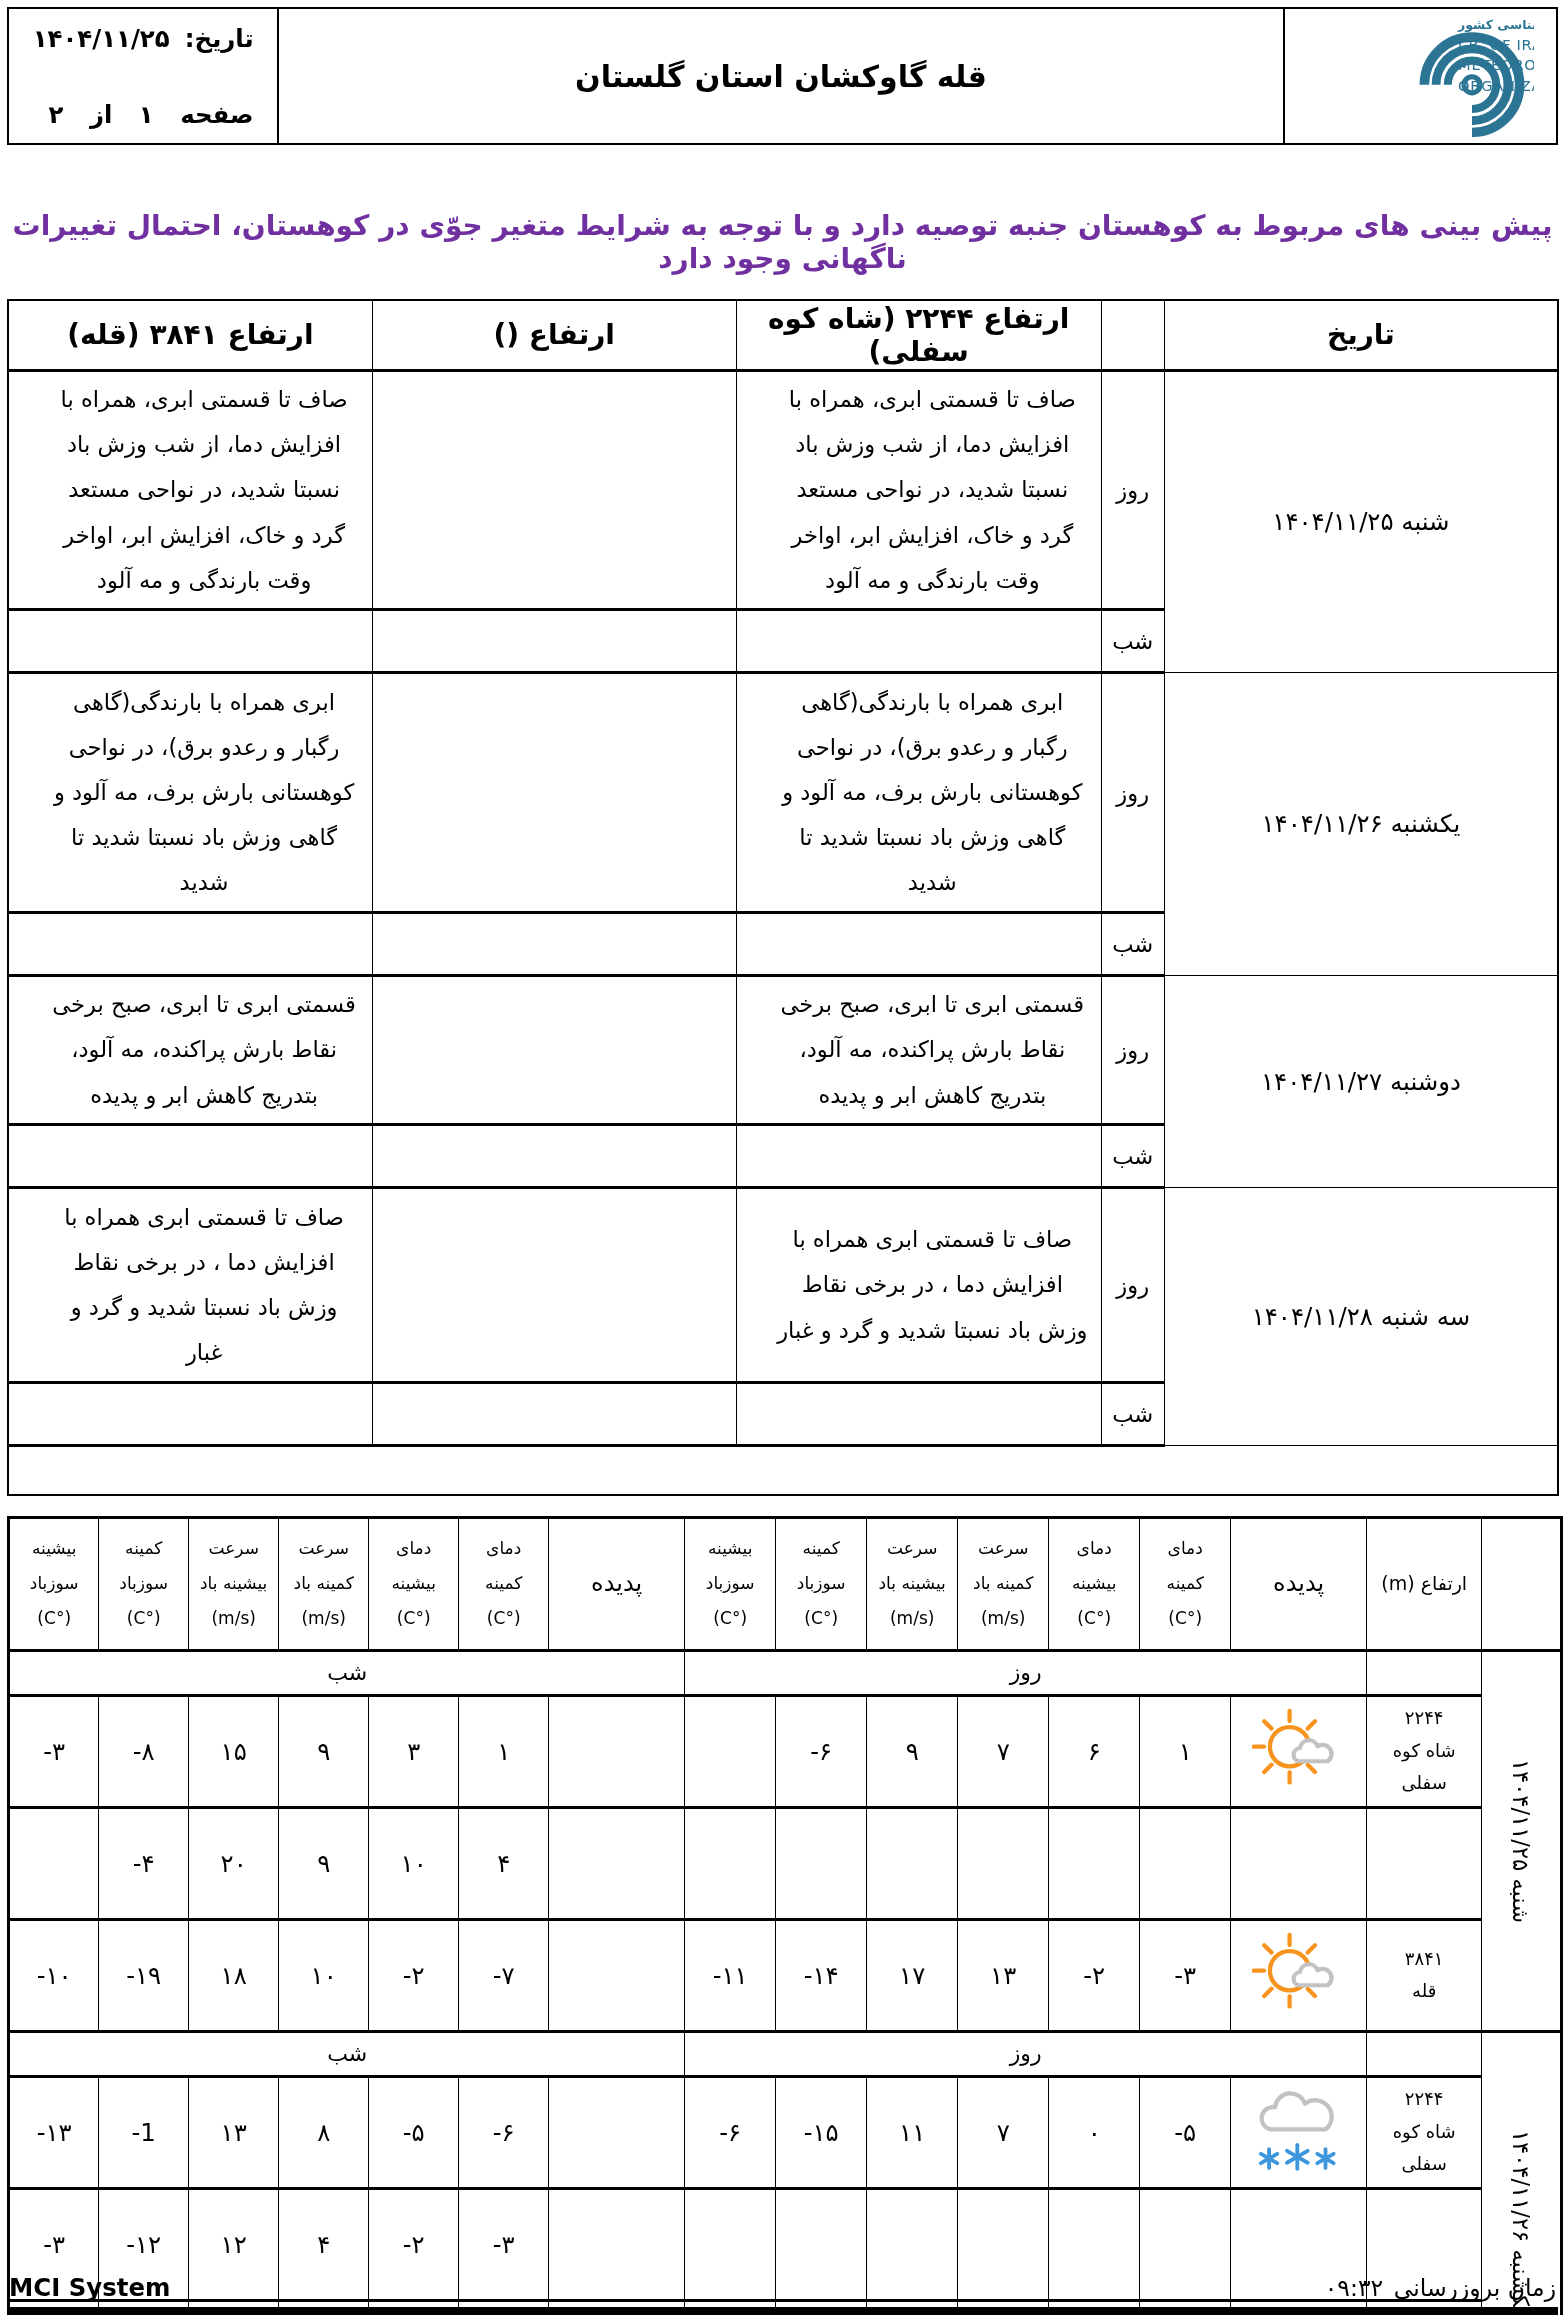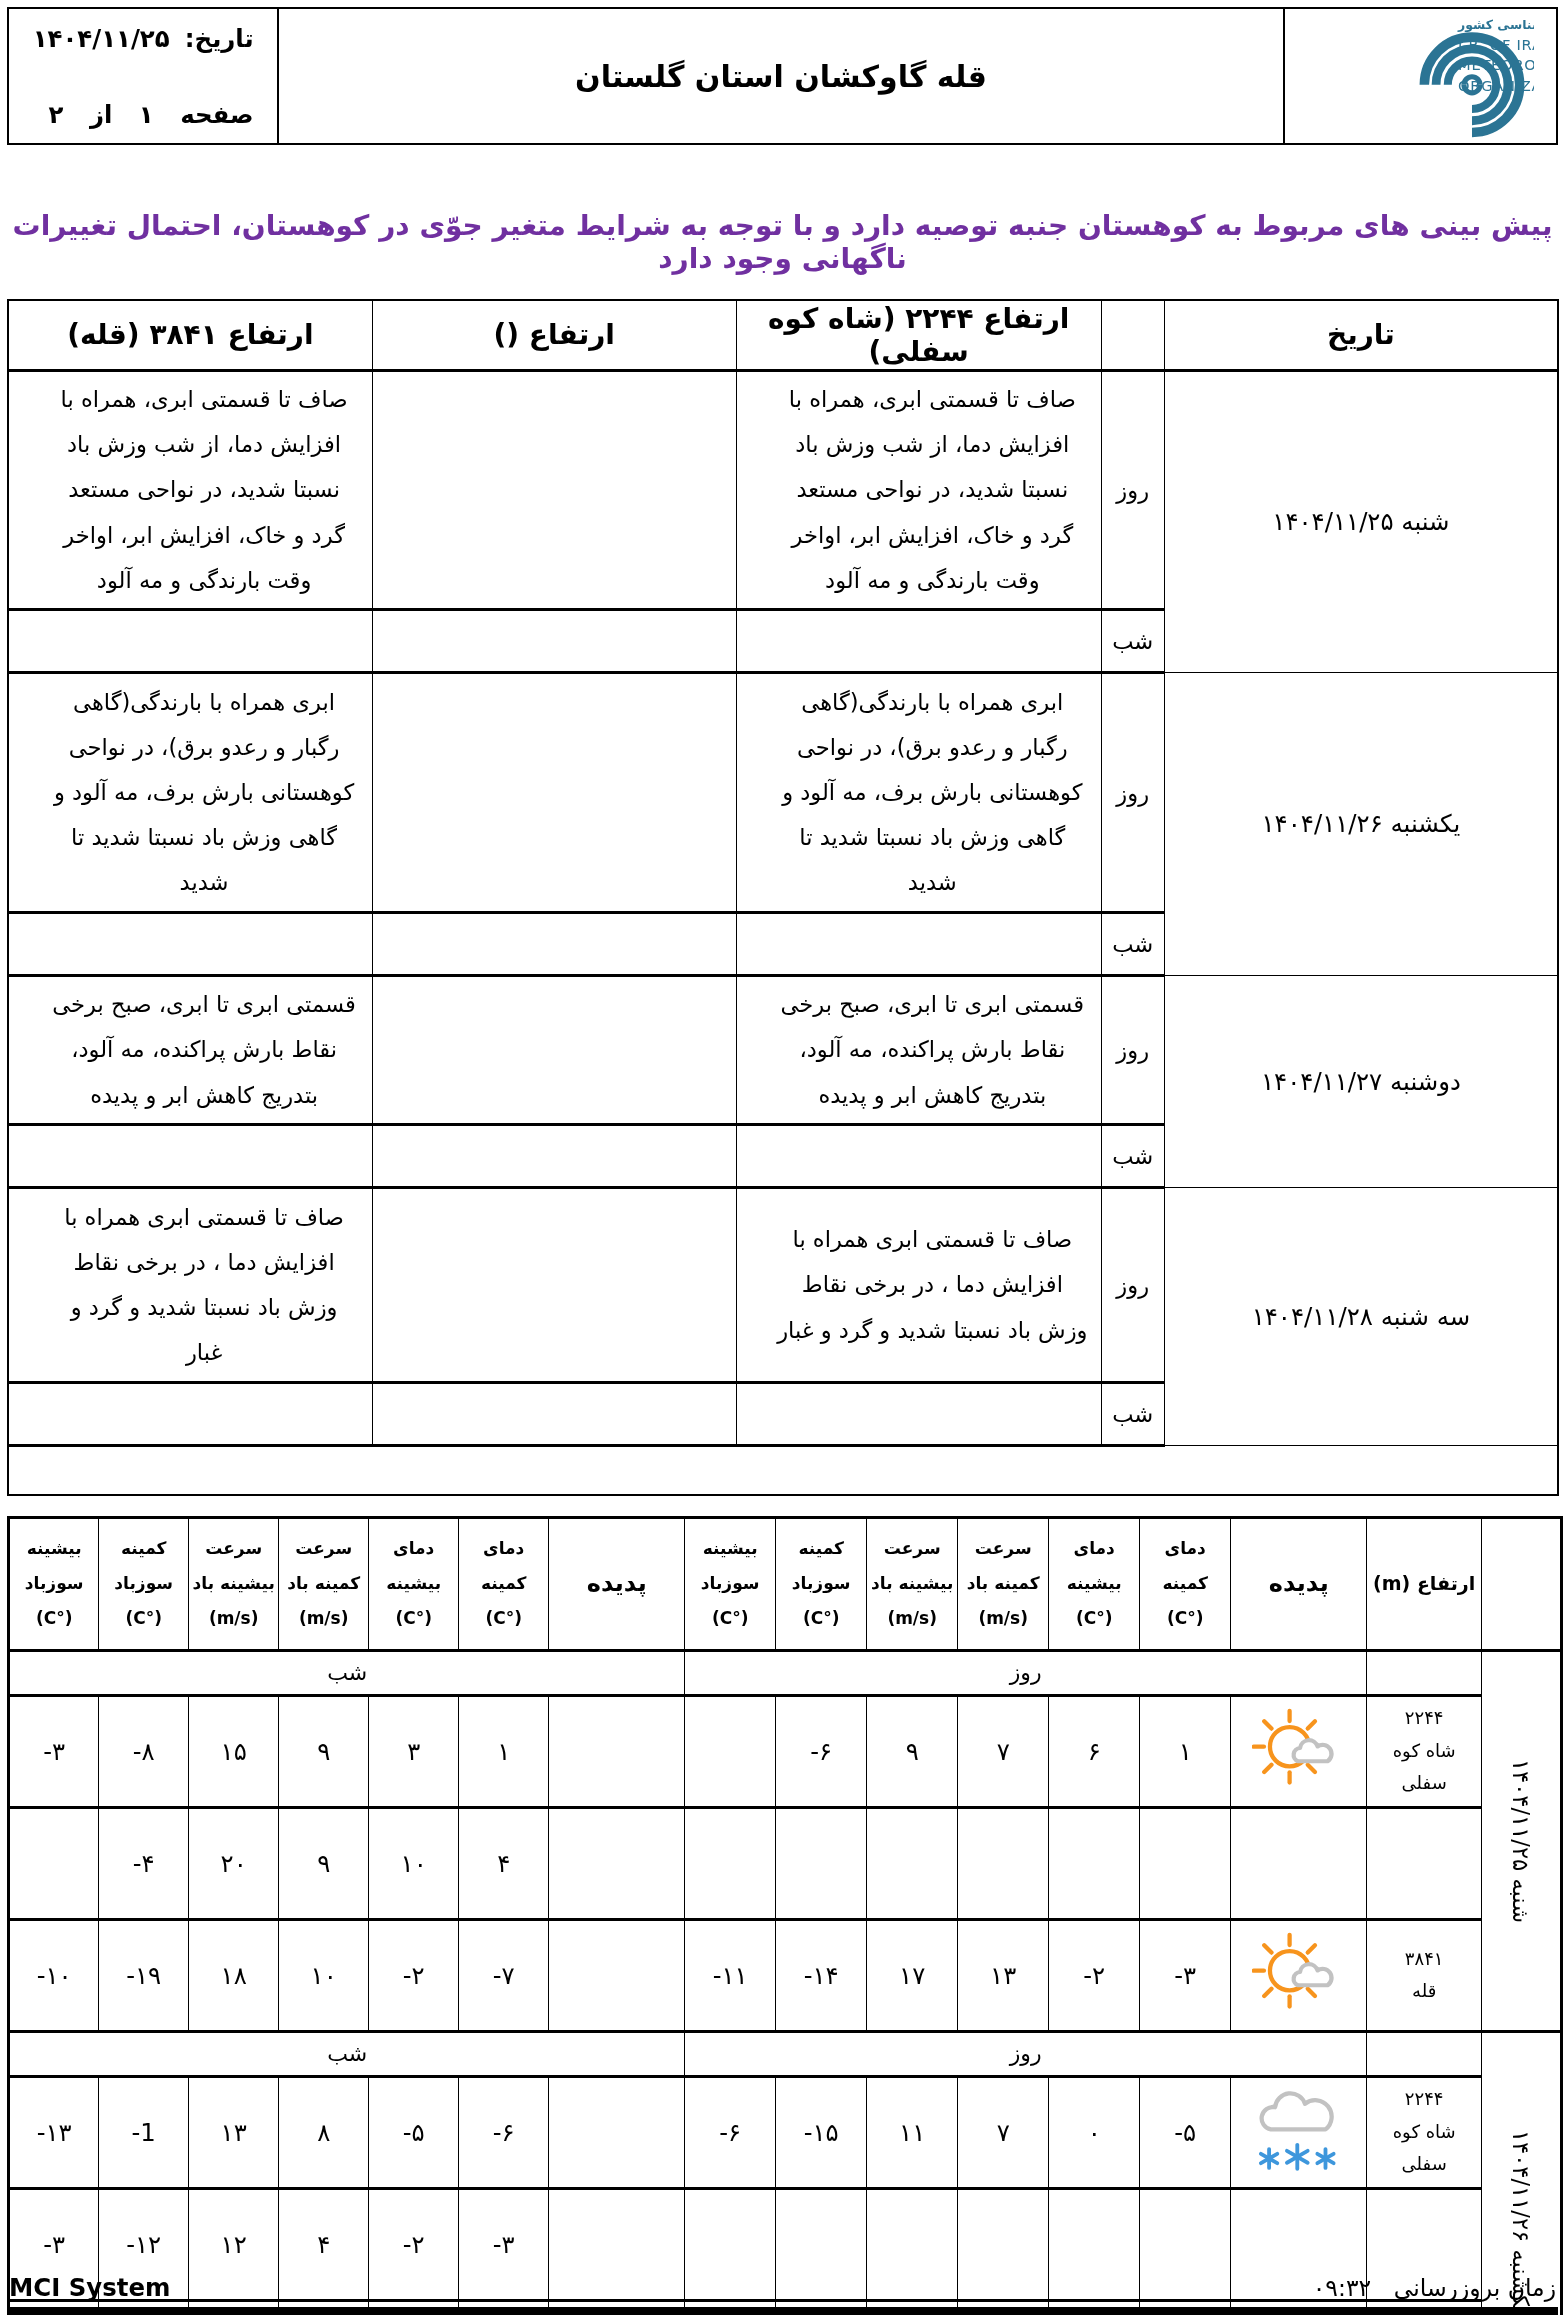--- a/index.html
+++ b/index.html
@@ -29,40 +29,40 @@
   .c-date{font-size:24.4px;}
   .c-dn{font-size:22.6px;}
   .c-txt{font-size:22.6px;line-height:2.0;padding:5.4px 12.7px;}
   .r-day .c-txt{height:136px;padding-left:40px;}
   .r-night td{height:49px;border-top:3.2px solid #000;border-bottom:3.6px solid #000;}
   .r-last td{height:45px;}
   
   .t2title{margin-top:33px;text-align:center;font-size:26px;font-weight:bold;}
   .t2tbl{margin:20px 7.2px 0 7.2px;width:1551px;border:3.2px solid #000;}
   .t2tbl th,.t2tbl td{border:1.8px solid #000;text-align:center;vertical-align:middle;}
-  .t2tbl th{height:128px;font-weight:bold;font-size:17px;line-height:2.05;
+  .t2tbl th{height:128px;font-weight:normal;font-size:17px;line-height:2.05;
             white-space:pre-line;border-bottom:3.2px solid #000;}
   .t2tbl th.ph{font-size:24px;}
   .t2tbl th.alth{font-size:19px;}
   .t2tbl td{border-top-width:3.2px;border-bottom-width:3.2px;}
   .band td{height:40px;font-size:22px;}
   .drow td{height:107px;}
   .num{direction:ltr;font-size:24.4px;}
   .altcell{white-space:pre-line;font-size:18px;line-height:1.8;}
   .iconcell svg{width:94px;height:94px;vertical-align:middle;}
   .vdate{position:relative;}
   .rot{position:absolute;top:50%;left:50%;width:344px;height:54px;
        transform:translate(-50%,-50%) rotate(90deg);display:flex;align-items:center;
        justify-content:center;font-size:22.6px;direction:rtl;}
   
   .footer{position:absolute;left:9px;right:9px;bottom:14.5px;display:flex;
           justify-content:space-between;align-items:flex-end;}
   .f-left{font-weight:bold;font-size:24.4px;}
   .f-right{font-size:23.5px;direction:rtl;}
-  .f-right .tm{margin-right:15px;}
+  .f-right .tm{margin-right:3px;}
   .bottom-bar{position:absolute;left:7.2px;right:7.2px;bottom:0;height:9px;background:#000;}
 </style>
 </head>
 <body>
 
 <div class="page">
 
   <div class="hdr" dir="rtl">
     <div class="hdr-logo">
       <svg viewBox="0 0 310 180">

